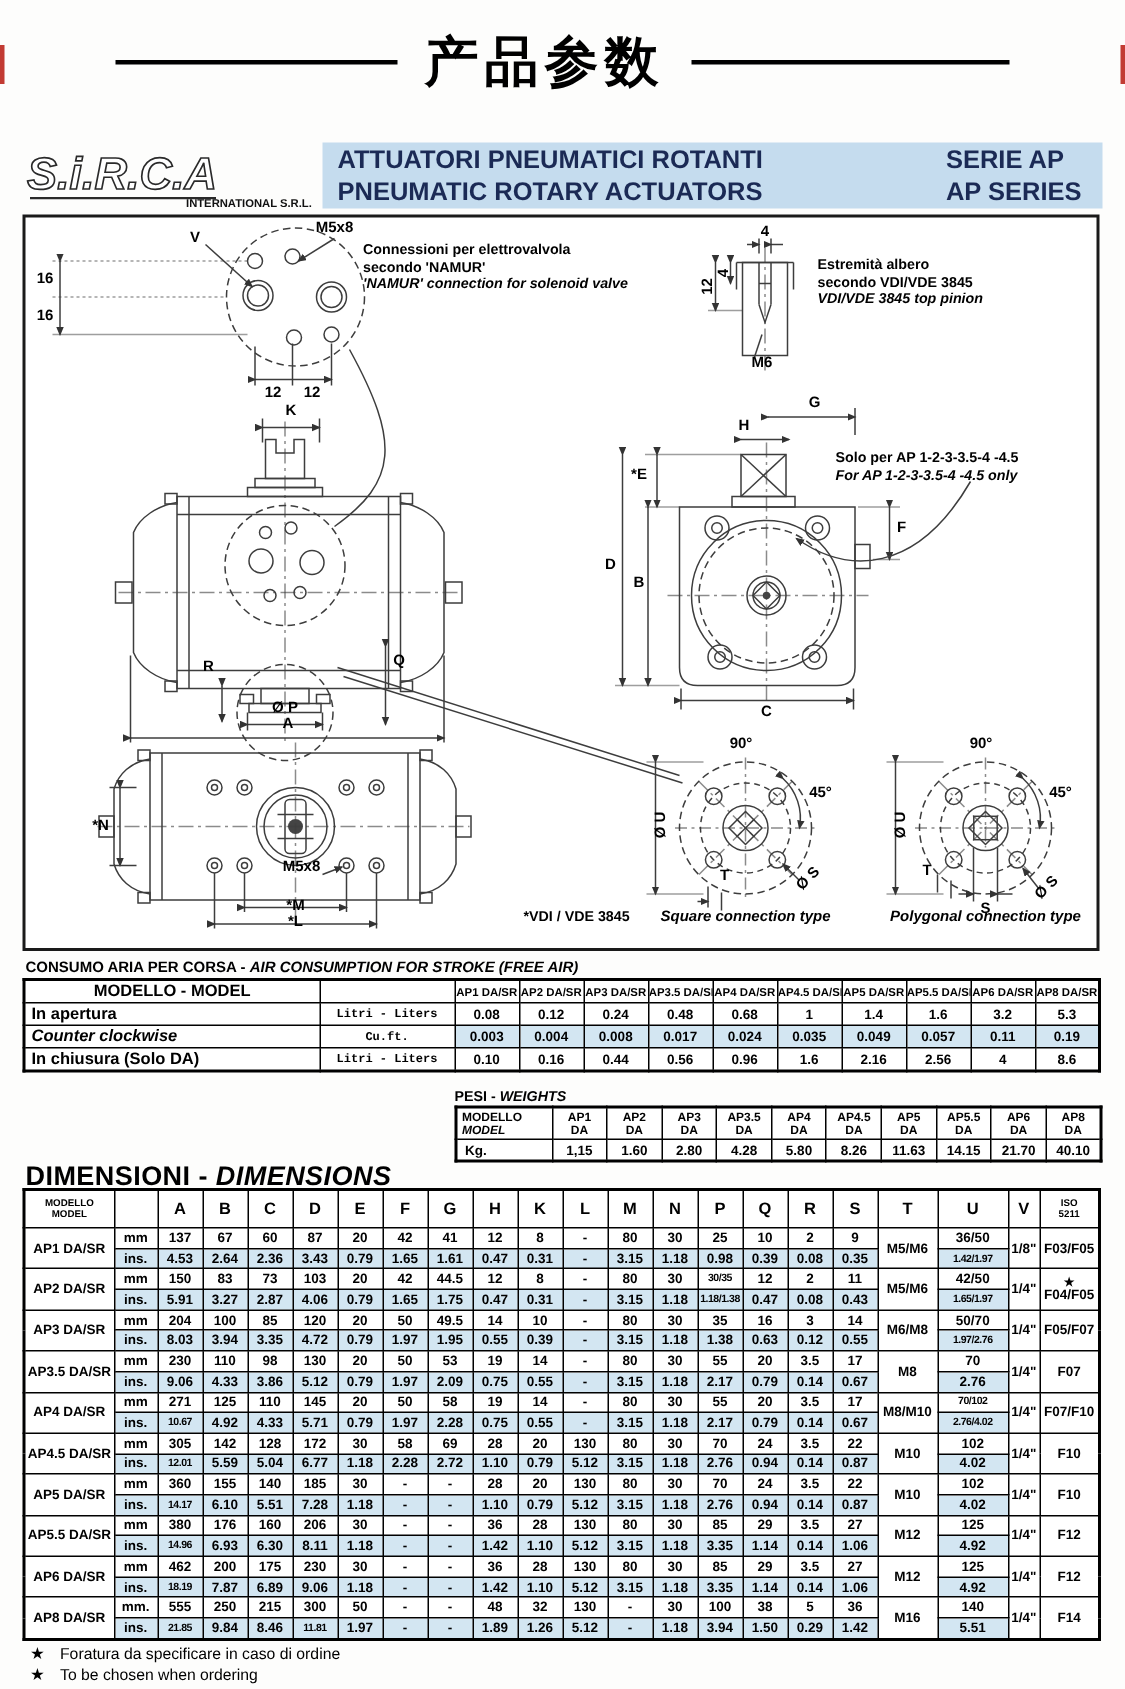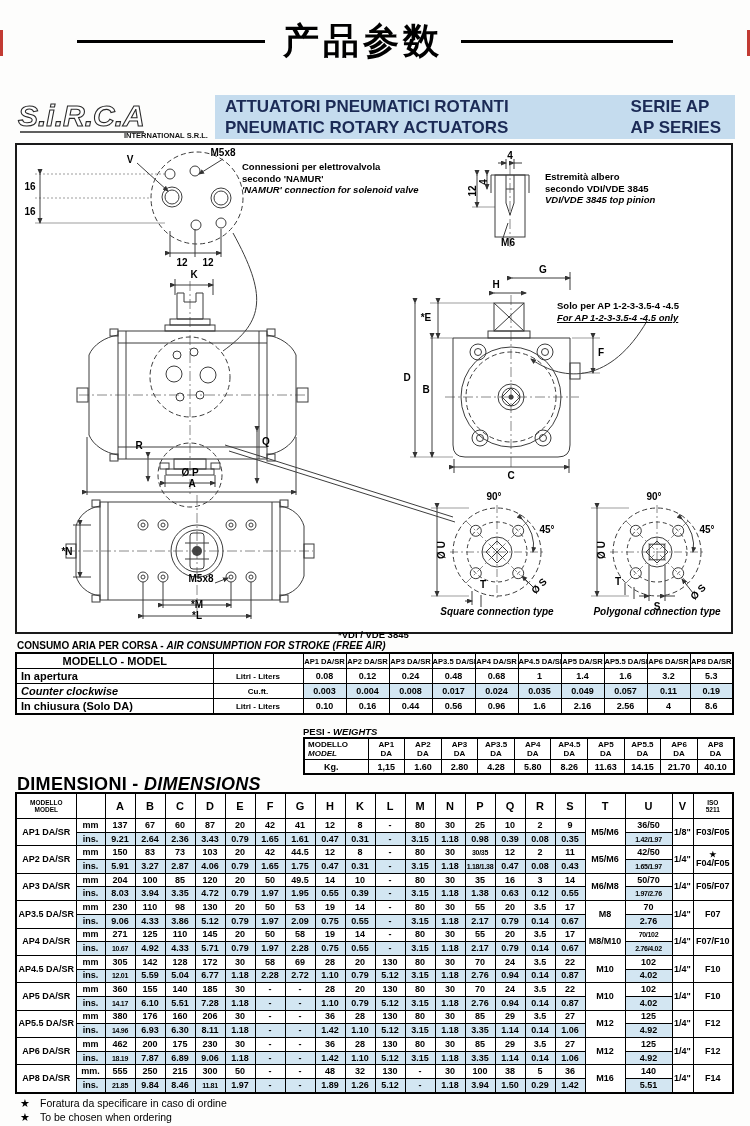--- a/index.html
+++ b/index.html
@@ -22,45 +22,45 @@
   .hdr-left{padding-left:10px;font-size:17px;font-weight:bold;line-height:21px;white-space:nowrap;}
   .hdr-right{margin-left:auto;padding-right:14px;font-size:17px;font-weight:bold;line-height:21px;text-align:left;}
   
   .drawing-box{position:absolute;left:15px;top:143px;width:714px;height:487px;border:2px solid #1a1a1a;background:#fff;}
   .art{position:absolute;left:0;top:0;}
   .dlab{position:absolute;transform:translate(-50%,-50%);font-size:10px;font-weight:bold;white-space:nowrap;}
   .dlab.r90{transform:translate(-50%,-50%) rotate(-90deg);}
   .dlab.r45{transform:translate(-50%,-50%) rotate(-45deg);}
   .note{position:absolute;font-size:9.5px;font-weight:bold;line-height:11.5px;white-space:nowrap;}
   .note .en{font-style:italic;}
-  .note.solo .en{text-decoration:underline;}
+  .note.solo .en{}
   .note.holes{font-style:italic;}
   .cap{position:absolute;font-size:10px;font-weight:bold;font-style:italic;white-space:nowrap;transform:translateX(-50%);}
   .vdi{position:absolute;font-size:9.5px;font-weight:bold;white-space:nowrap;}
   
   table{border-collapse:collapse;table-layout:fixed;position:absolute;background:#fff;border:2px solid #000;}
   td{border:1px solid #000;text-align:center;padding:0;overflow:hidden;white-space:nowrap;vertical-align:middle;}
   .blue{background:#d3e6f2;}
   
   .cons-title{position:absolute;left:17px;top:640px;font-size:10px;font-weight:bold;}
   .cons{left:15px;top:652px;width:717px;}
   .cons td{height:14px;}
   .c-mh{font-size:11px;font-weight:bold;}
   .c-col{font-size:7.6px;font-weight:bold;}
   .c-lab{text-align:left;padding-left:4px;font-size:11px;font-weight:bold;}
-  .c-unit{font-size:8px;font-weight:bold;}
+  .c-unit{font-size:8px;font-weight:bold;font-family:Liberation Mono, monospace;}
   .c-val{font-size:9px;font-weight:600;}
   
   .w-title{position:absolute;left:303px;top:726px;font-size:9.5px;font-weight:bold;}
   .wt{left:303px;top:737px;width:432px;}
   .wt td{height:13px;}
   .wt .w-head td{height:20px;}
   .w-mh,.w-col{font-size:8px;font-weight:bold;line-height:9px;}
   .w-mh{text-align:left;padding-left:3px;}
-  .w-lab{text-align:left;padding-left:19px;font-size:9px;font-weight:bold;}
+  .w-lab{text-align:left;padding-left:5px;font-size:9px;font-weight:bold;}
   .w-val{font-size:9px;font-weight:600;}
   
   .dim-title{position:absolute;left:17px;top:774px;font-size:18px;font-weight:bold;letter-spacing:0.3px;}
   .dims{left:15px;top:792px;width:717px;}
   .dims td{height:12.7px;font-size:9px;font-weight:600;line-height:11px;}
   .dims .d-head td{height:24px;font-size:11px;font-weight:bold;}
   .d-model-h,.d-iso-h{font-size:6.5px !important;line-height:7px !important;font-weight:bold;}
   .d-model{font-size:7.2px;font-weight:bold;}
   .d-unit{font-size:8px;}
   .d-val.sm{font-size:7px;letter-spacing:-0.3px;}
@@ -383,21 +383,21 @@
   </div>
   <div class="note" style="left:528px;top:26px;">
     <div>Estremità albero</div>
     <div>secondo VDI/VDE 3845</div>
     <div class="en">VDI/VDE 3845 top pinion</div>
   </div>
   <div class="note solo" style="left:540px;top:155px;">
     <div>Solo per AP 1-2-3-3.5-4 -4.5</div>
     <div class="en">For AP 1-2-3-3.5-4 -4.5 only</div>
   </div>
-  <div class="vdi" style="left:321px;top:461px;margin-top:23px;">*VDI / VDE 3845</div>
+  <div class="vdi" style="left:332px;top:461px;">*VDI / VDE 3845</div>
   <div class="cap" style="left:480px;top:461px;">Square connection type</div>
   <div class="cap" style="left:640px;top:461px;">Polygonal connection type</div>
 </div>
 
 <div class="cons-title">
   <span>CONSUMO ARIA PER CORSA - </span><span class="it">AIR CONSUMPTION FOR STROKE (FREE AIR)</span>
 </div>
 <table class="cons" id="cons-table">
     <colgroup>
       <col style="width:197px">
@@ -625,21 +625,21 @@
         <td class="d-val">10</td>
         <td class="d-val">2</td>
         <td class="d-val">9</td>
         <td class="d-t" rowspan="2">M5/M6</td>
         <td class="d-u">36/50</td>
         <td class="d-v" rowspan="2">1/8"</td>
         <td class="d-iso" rowspan="2">F03/F05</td>
       </tr>
       <tr>
         <td class="d-unit blue">ins.</td>
-        <td class="d-val blue">9.21</td>
+        <td class="d-val blue">4.53</td>
         <td class="d-val blue">2.64</td>
         <td class="d-val blue">2.36</td>
         <td class="d-val blue">3.43</td>
         <td class="d-val blue">0.79</td>
         <td class="d-val blue">1.65</td>
         <td class="d-val blue">1.61</td>
         <td class="d-val blue">0.47</td>
         <td class="d-val blue">0.31</td>
         <td class="d-val blue">-</td>
         <td class="d-val blue">3.15</td>

